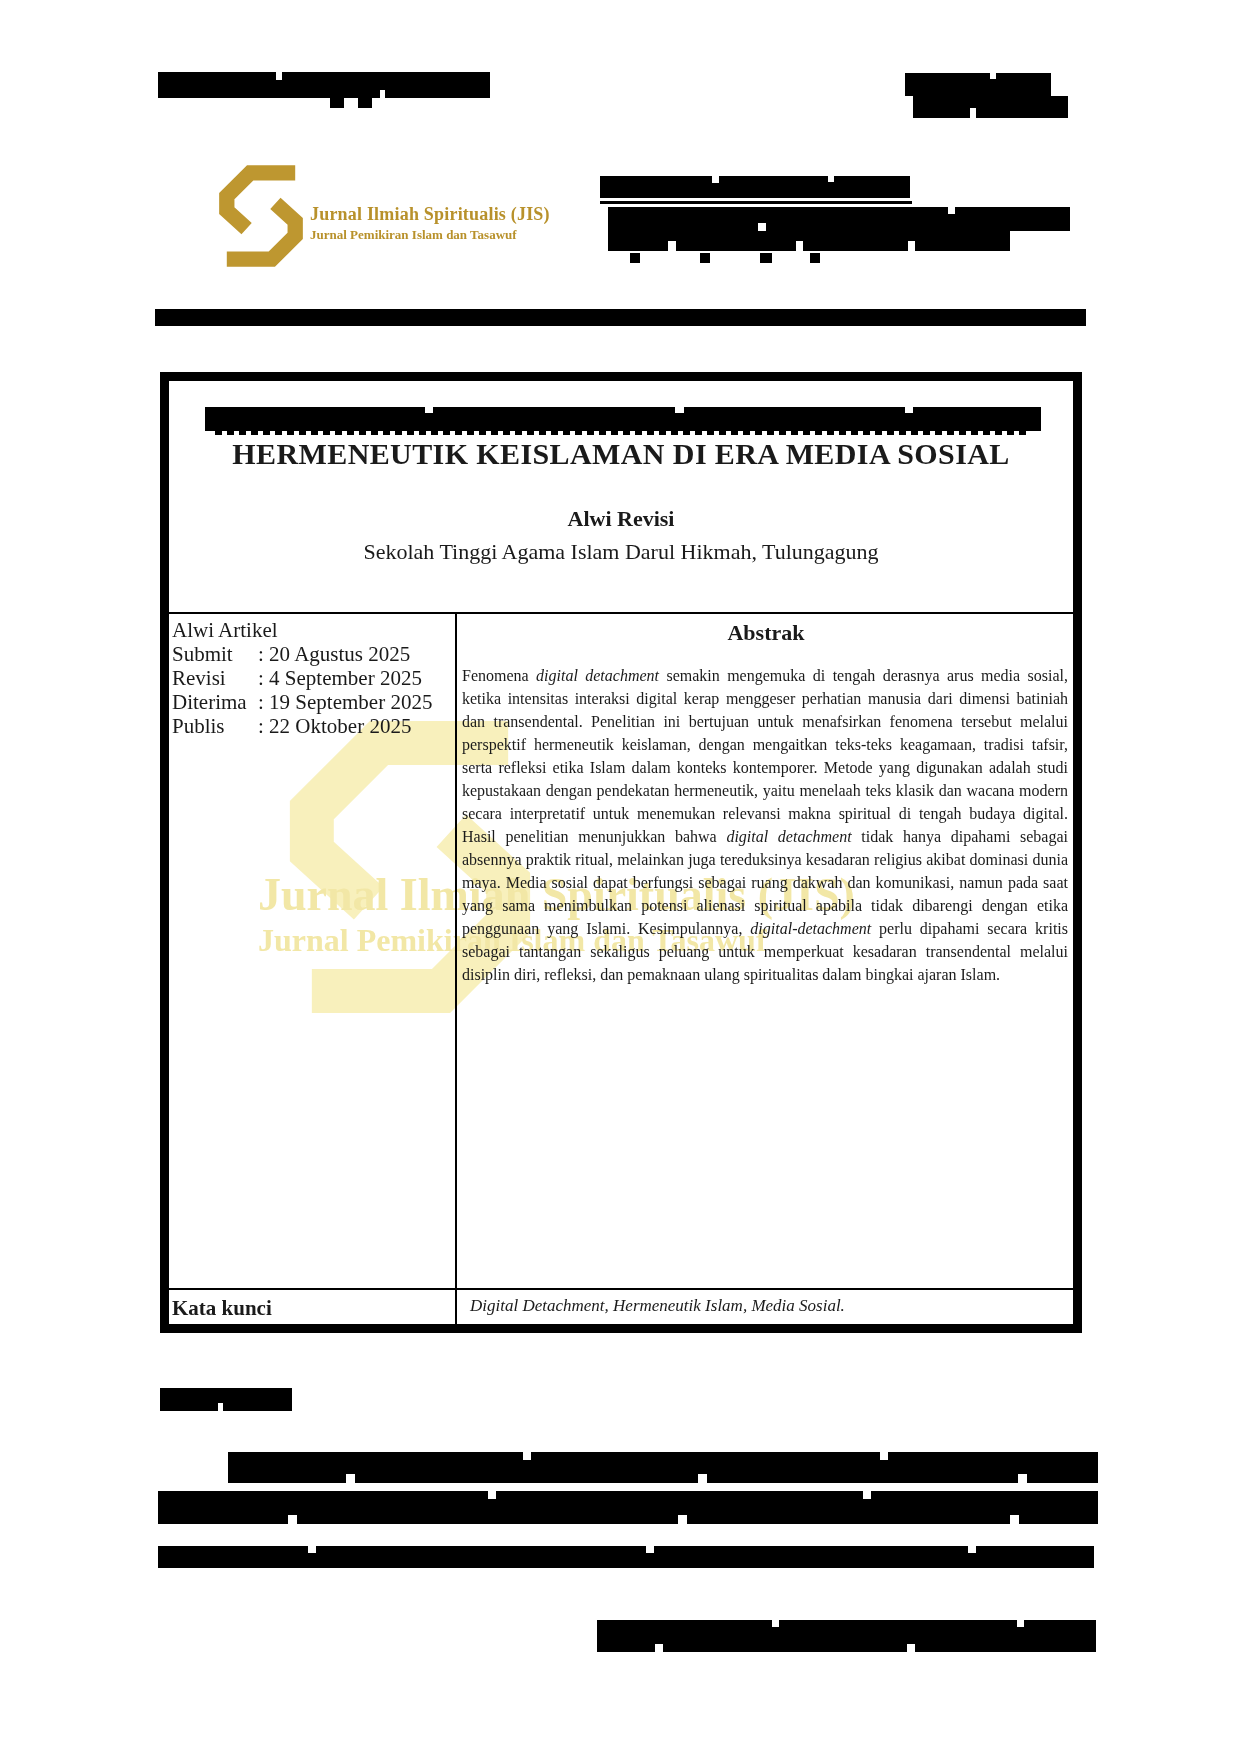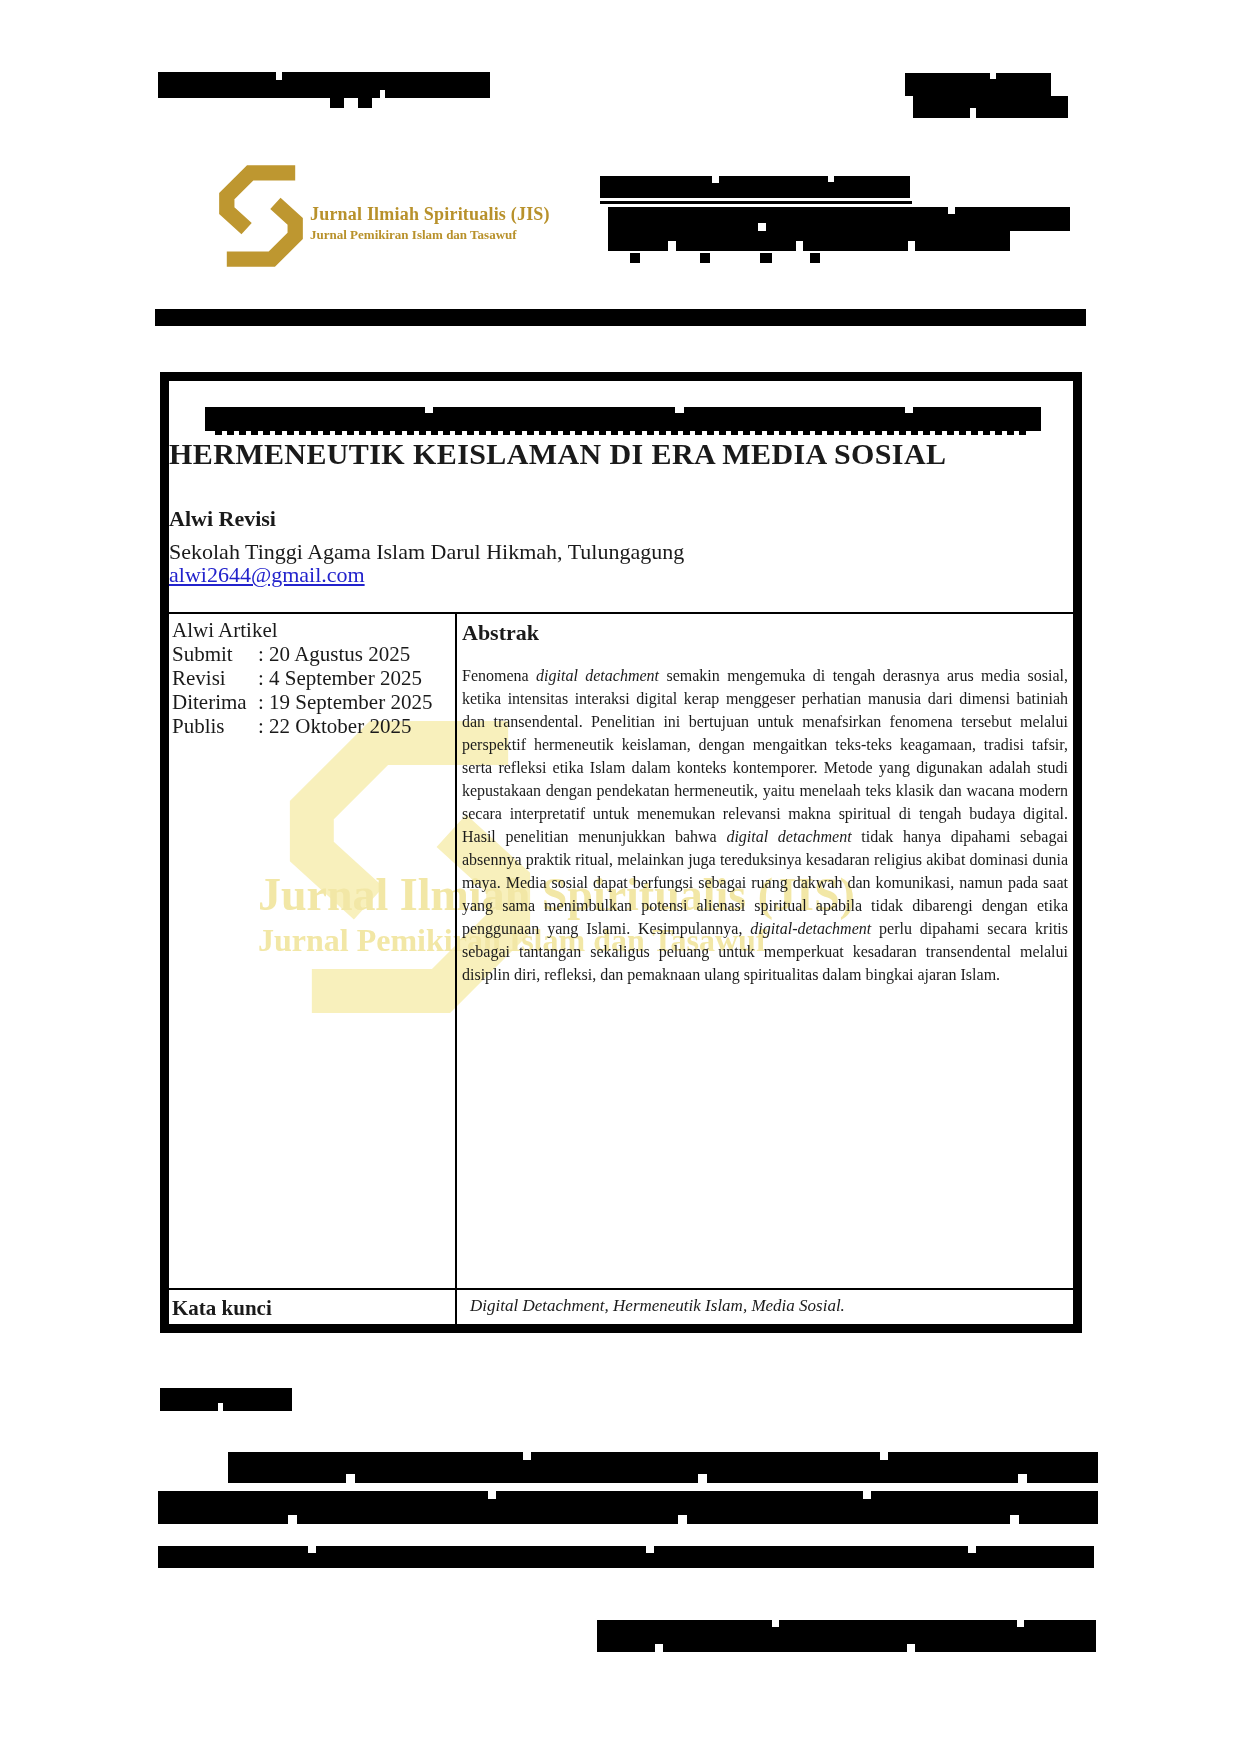--- a/index.html
+++ b/index.html
@@ -3,21 +3,21 @@
 <meta charset="utf-8">
 <style>
   html,body{margin:0;padding:0;background:#ffffff;}
   .page{
     position:relative;width:1240px;height:1754px;background:#ffffff;
     font-family:"Liberation Serif", serif;color:#1a1a1a;overflow:hidden;
   }
   .abs{position:absolute;}
   .redact{position:absolute;background:#000;}
   .notch{position:absolute;background:#fff;}
-  .center{}
+  .center{text-align:center;}
   
   .logo-text1{font-weight:bold;letter-spacing:.2px;}
   .logo-text2{font-weight:bold;}
   
   .mainbox{position:absolute;left:160px;top:372px;width:922px;height:961px;
     border:9px solid #000;box-sizing:border-box;background:transparent;}
   .hline{position:absolute;background:#000;height:2px;}
   .vline{position:absolute;background:#000;width:2px;}
   .title2{font-weight:bold;font-size:30px;letter-spacing:.4px;}
   .author{font-weight:bold;font-size:22px;}
@@ -98,23 +98,20 @@
     <div class="notch" style="left:220px;top:0;width:8px;height:6px;"></div>
     <div class="notch" style="left:470px;top:0;width:9px;height:6px;"></div>
     <div class="notch" style="left:700px;top:0;width:8px;height:6px;"></div>
   </div>
   <div class="letterfeet z2" style="left:215px;top:431px;width:816px;"></div>
 
   <div class="abs z2 title2 center" style="left:169px;top:437px;width:904px;">HERMENEUTIK KEISLAMAN DI ERA MEDIA SOSIAL</div>
 
   <div class="abs z2 author center" style="left:169px;top:506px;width:904px;">Alwi Revisi</div>
   <div class="abs z2 affil center" style="left:169px;top:539px;width:904px;">Sekolah Tinggi Agama Islam Darul Hikmah, Tulungagung</div>
-  <div class="abs z2 center" style="left:169px;top:562px;width:904px;">
-    <a href="#" class="email" style="color:#2222CC;">alwi2644@gmail.com</a>
-  </div>
 
   <div class="hline z2" style="left:160px;top:612px;width:922px;"></div>
   <div class="vline z2" style="left:455px;top:612px;height:712px;"></div>
   <div class="hline z2" style="left:160px;top:1288px;width:922px;"></div>
 
   <div class="abs z2" style="left:172px;top:618px;width:276px;">
     <div class="info-line">Alwi Artikel</div>
     <div class="info-line">
       <span class="info-label">Submit</span><span>:</span> <span>20 Agustus 2025</span>
     </div>

